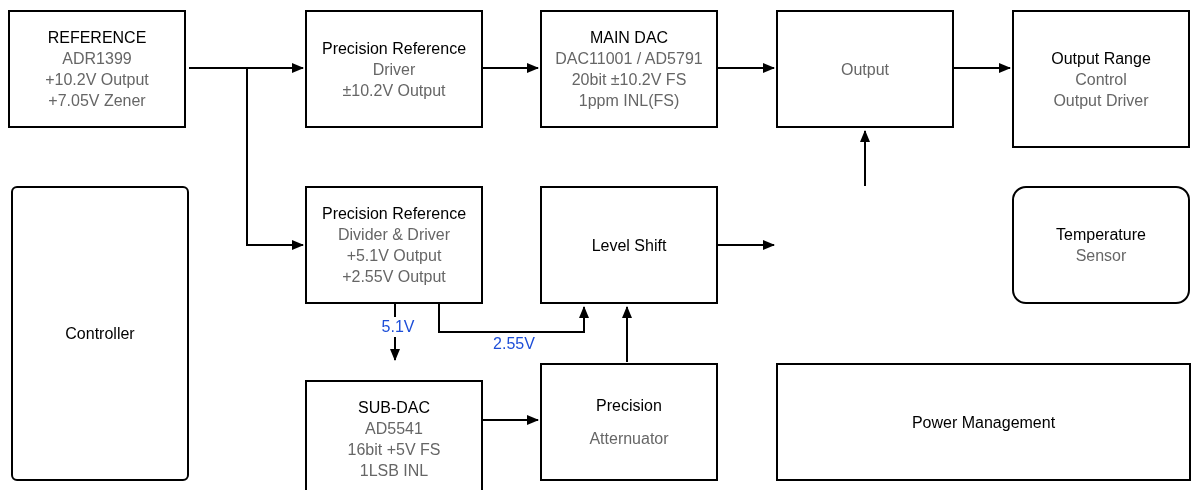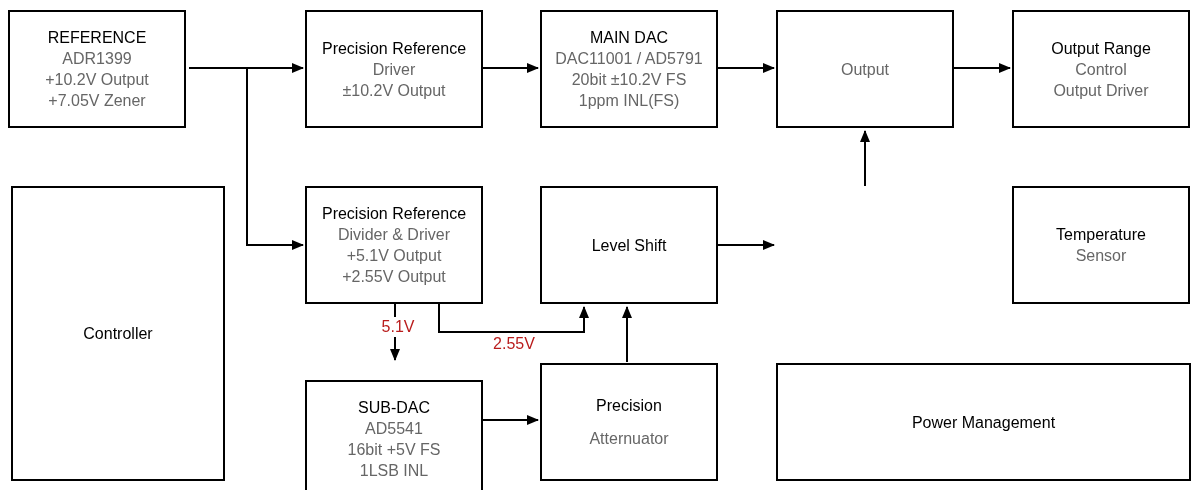--- a/index.html
+++ b/index.html
@@ -10,34 +10,34 @@
   #wires { position:absolute; left:0; top:0; width:1201px; height:490px; }
   .box {
     position:absolute; box-sizing:border-box; background:#ffffff;
     border:2px solid #000000;
     display:flex; flex-direction:column; align-items:center; justify-content:center;
     text-align:center; font-size:16px; line-height:21px; color:#000000;
   }
   .box span { display:block; white-space:nowrap; }
   .muted { color:#666666; }
   .edge-label {
-    position:absolute; background:#ffffff; color:#b91c1c;
+    position:absolute; background:#ffffff; color:#1d4ed8;
     font-size:16px; line-height:20px; text-align:center; padding:0 2px;
   }
   
   .b-reference            { left:8px;   top:10px;  width:178px; height:118px; }
   .b-prec-ref-driver      { left:305px;  top:10px;  width:178px; height:118px; }
   .b-main-dac             { left:540px;  top:10px;  width:178px; height:118px; }
   .b-out-sum-amp          { left:776px;  top:10px;  width:178px; height:118px; }
-  .b-output-range         { left:1012px; top:10px;  width:178px; height:118px; }
-  .b-controller           { left:11px;   top:186px; width:214px; height:295px; }
+  .b-output-range         { left:1012px; top:10px;  width:178px; height:138px; }
+  .b-controller           { left:11px;   top:186px; width:178px; height:295px;border-radius:6px; }
   .b-prec-ref-divider     { left:305px;  top:186px; width:178px; height:118px; }
   .b-level-shift          { left:540px;  top:186px; width:178px; height:118px; }
   .b-zero-offset          { left:776px;  top:186px; width:178px; height:118px; }
-  .b-temp-sensor          { left:1012px; top:186px; width:178px; height:118px; }
+  .b-temp-sensor          { left:1012px; top:186px; width:178px; height:118px;border-radius:14px; }
   .b-sub-dac              { left:305px;  top:363px; width:178px; height:118px;margin-top:17px; }
   .b-prec-attenuator      { left:540px;  top:363px; width:178px; height:118px;gap:12px; }
   .b-power-mgmt           { left:776px;  top:363px; width:415px; height:118px; }
   .lbl-5v1  { left:372px; top:317px; width:48px; }
   .lbl-2v55 { left:486px; top:334px; width:52px; }
 </style>
 </head>
 <body>
 
 <div id="canvas">

